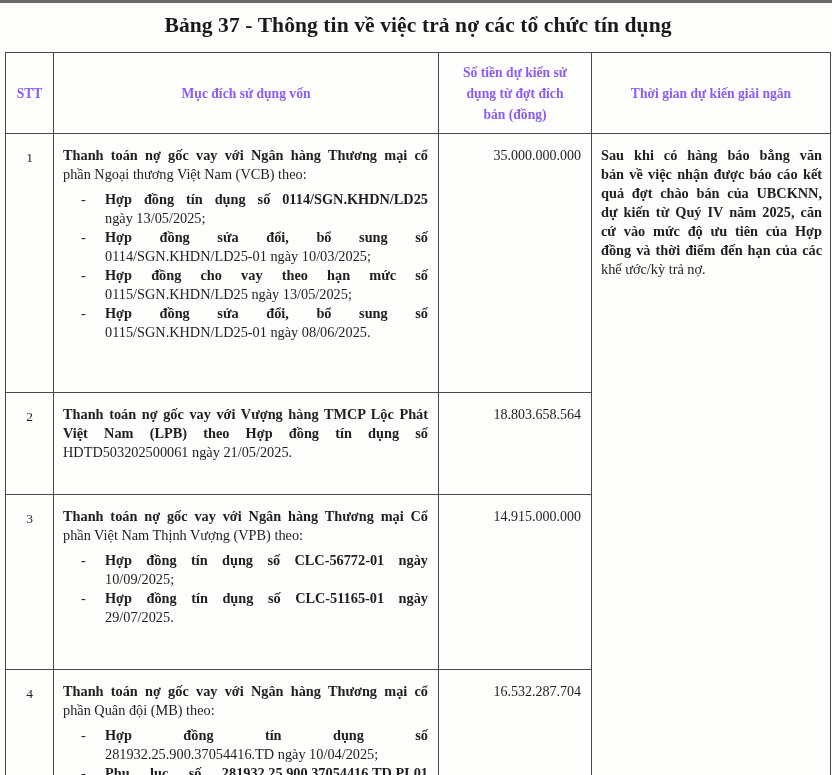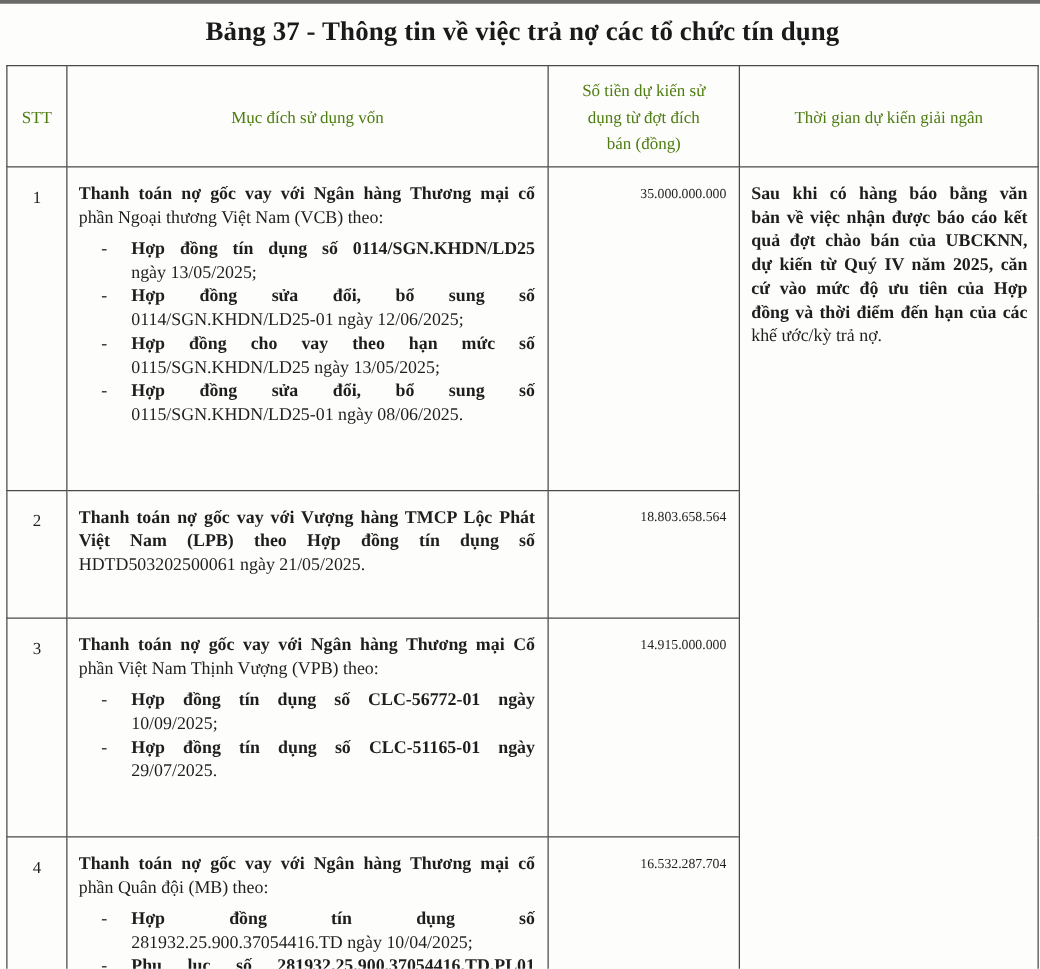--- a/index.html
+++ b/index.html
@@ -40,45 +40,45 @@
       table-layout: fixed;
       font-size: 14.3px;
       line-height: 19px;
     }
     .debt-table th, .debt-table td {
       border: 1.5px solid #4a4a4a;
       vertical-align: top;
       padding: 0;
     }
     .debt-table th {
-      font-weight: normal;
+      font-weight: bold;
       font-size: 13.6px;
       line-height: 21px;
       vertical-align: middle;
       text-align: center;
       height: 80px;
-      color: #4d7c0f;
+      color: #8b5cf6;
     }
     col.c-stt { width: 48px; }
     col.c-purpose { width: 385px; }
     col.c-amount { width: 153px; }
     col.c-time { width: 239px; }
 
     .stt-cell {
       text-align: center;
       padding-top: 14px !important;
       font-size: 13.5px;
     }
     .purpose-cell {
       padding: 12px 10px 8px 9px !important;
     }
     .amount-cell {
       text-align: right;
       padding: 12px 10px 0 0 !important;
-      font-size: 11px;
+      font-size: 14px;
     }
     .time-cell {
       padding: 12px 8px 0 9px !important;
       text-align: justify;
       border-bottom: none !important;
     }
     ul.items {
       list-style: none;
       margin: 6px 0 0 0;
       padding: 0;
@@ -143,21 +143,21 @@
         <span class="line">phần Ngoại thương Việt Nam (VCB) theo:</span>
         <ul class="items">
           <li>
             <span class="dash">-</span>
             <span class="line-j">Hợp đồng tín dụng số 0114/SGN.KHDN/LD25</span>
             <span class="line">ngày 13/05/2025;</span>
           </li>
           <li>
             <span class="dash">-</span>
             <span class="line-j">Hợp đồng sửa đổi, bổ sung số</span>
-            <span class="line">0114/SGN.KHDN/LD25-01 ngày 12/06/2025;</span>
+            <span class="line">0114/SGN.KHDN/LD25-01 ngày 10/03/2025;</span>
           </li>
           <li>
             <span class="dash">-</span>
             <span class="line-j">Hợp đồng cho vay theo hạn mức số</span>
             <span class="line">0115/SGN.KHDN/LD25 ngày 13/05/2025;</span>
           </li>
           <li>
             <span class="dash">-</span>
             <span class="line-j">Hợp đồng sửa đổi, bổ sung số</span>
             <span class="line">0115/SGN.KHDN/LD25-01 ngày 08/06/2025.</span>

